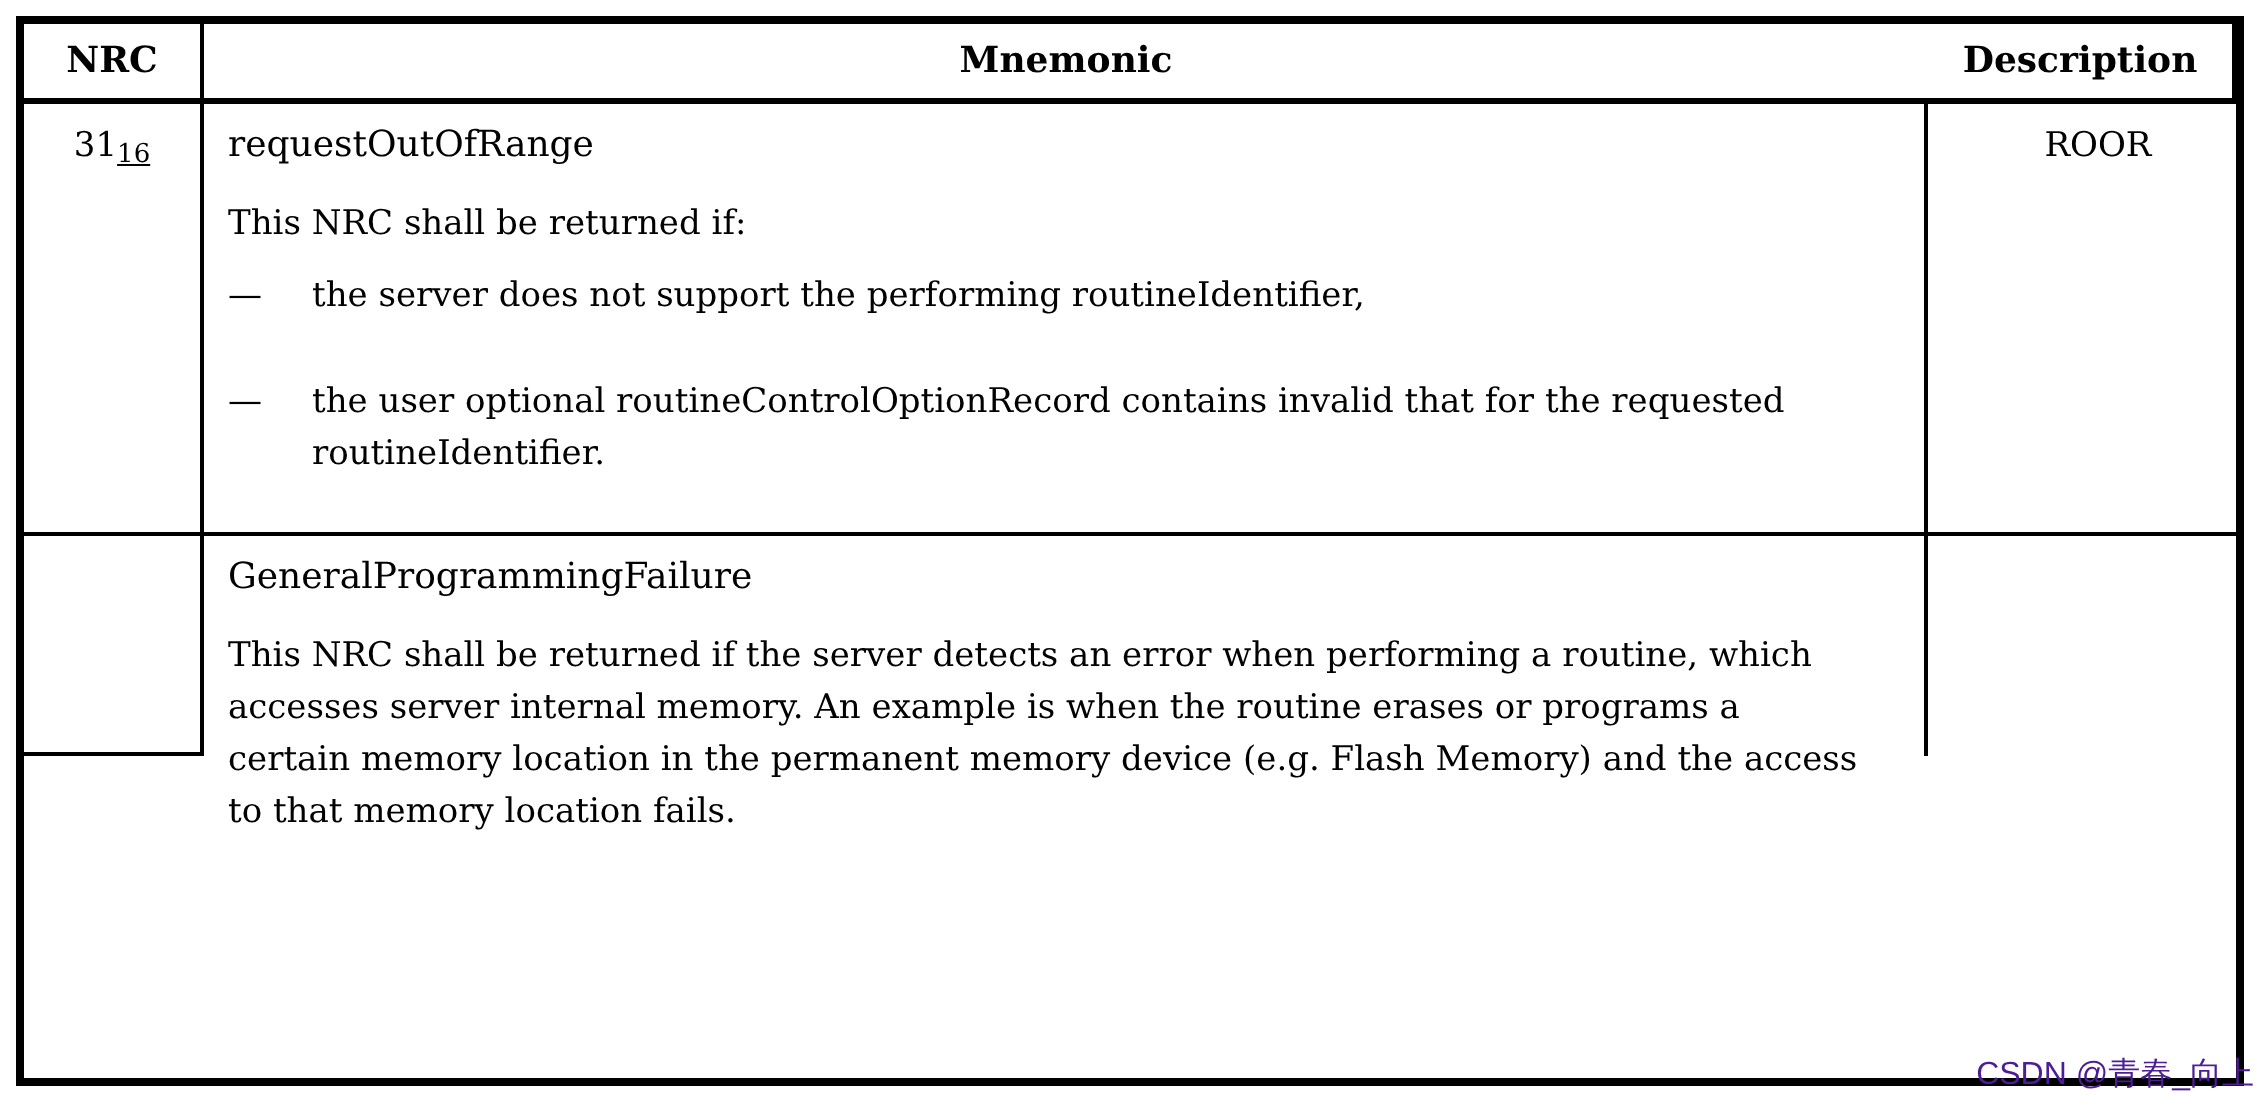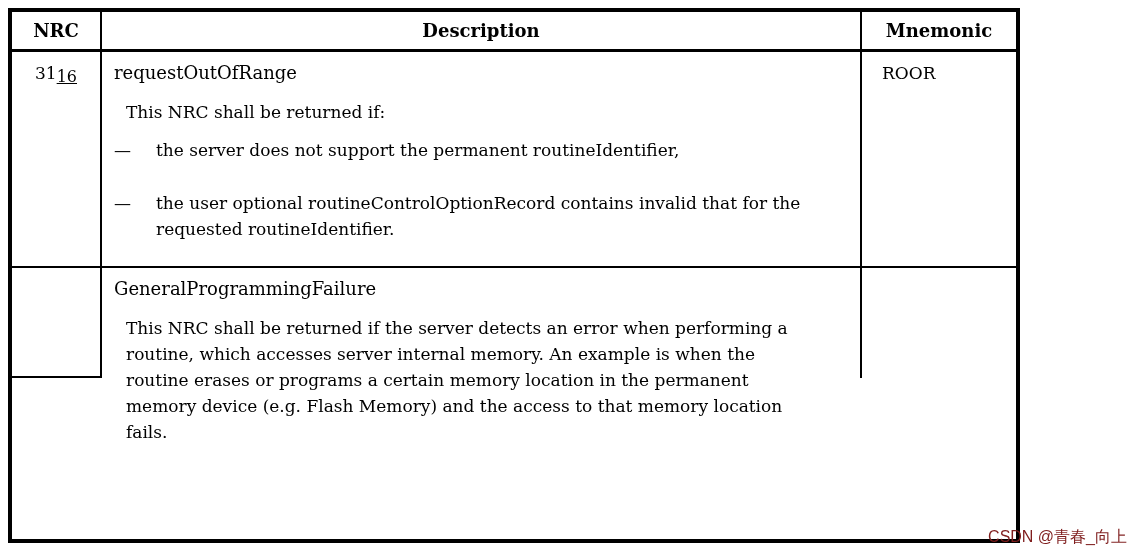--- a/index.html
+++ b/index.html
@@ -6,93 +6,93 @@
   html, body { width: 1130px; height: 550px; background: #ffffff; overflow: hidden; }
   body {
     font-family: "DejaVu Serif", "Liberation Serif", serif;
     color: #000000;
     position: relative;
   }
 
   .nrc-table {
     position: absolute;
     left: 8px; top: 8px;
-    width: 1012px; height: 535px;
+    width: 1114px; height: 535px;
     border: 4px solid #000000;
     display: grid;
     grid-template-columns: 90px 1fr 154px;
     grid-template-rows: 40px 216px 110px 1fr;
     background: #ffffff;
   }
 
   .cell { background: #ffffff; }
   .col-a, .col-b { border-right: 2px solid #000000; }
   .hdr { border-bottom: 3px solid #000000;
          display: flex; align-items: center; justify-content: center;
          font-weight: bold; font-size: 18px; }
   .r1, .r2 { border-bottom: 2px solid #000000; }
 
   .nrc-cell {
     padding-top: 11px;
     text-align: center;
     font-size: 17px;
   }
   .nrc-cell sub {
-    font-size: 16px;
+    font-size: 13px;
     vertical-align: -3px;
     line-height: 0;
     text-decoration: underline;
   }
 
   .desc-cell { padding: 9px 30px 8px 12px; font-size: 17px; }
   .cell-title { font-weight: normal; font-size: 18px; margin: 0 0 15px 0; line-height: 1.3; }
-  .cell-para  { line-height: 1.53; margin: 12px; }
+  .cell-para  { line-height: 1.53; margin: 0; }
   .bullets { margin-top: 10px; }
   .bullet { display: flex; line-height: 1.53; }
   .bullet + .bullet { margin-top: 27px; }
   .bullet .dash { flex: 0 0 42px; }
   .bullet .btext { flex: 1; }
 
-  .mn-cell { padding: 11px 4px 0 20px; font-size: 17px; }
+  .mn-cell { padding: 11px 4px 0 20px; font-size: 17px; text-align: center; }
 
   .watermark {
     position: absolute;
     right: 3px; bottom: 2px;
     font-family: "Liberation Sans", "DejaVu Sans", sans-serif;
     font-size: 16px;
-    color: #7f1d1d;
+    color: #4c1d95;
     z-index: 5;
     white-space: nowrap;
   }
 </style>
 </head>
 <body>
 
 <div class="nrc-table">
 
   <div class="cell hdr col-a">
     <span>NRC</span>
   </div>
+  <div class="cell hdr">
+    <span>Mnemonic</span>
+  </div>
   <div class="cell hdr col-b">
     <span>Description</span>
-  </div>
-  <div class="cell hdr">
-    <span>Mnemonic</span>
   </div>
 
   <div class="cell r1 col-a nrc-cell">
     <span>31</span><sub>16</sub>
   </div>
   <div class="cell r1 col-b desc-cell">
     <p class="cell-title">requestOutOfRange</p>
     <p class="cell-para">This NRC shall be returned if:</p>
     <div class="bullets">
       <div class="bullet">
         <span class="dash">—</span>
-        <span class="btext">the server does not support the permanent routineIdentifier,</span>
+        <span class="btext">the server does not support the performing routineIdentifier,</span>
       </div>
       <div class="bullet">
         <span class="dash">—</span>
         <span class="btext">the user optional routineControlOptionRecord contains invalid that for the requested routineIdentifier.</span>
       </div>
     </div>
   </div>
   <div class="cell r1 mn-cell">
     <span>ROOR</span>
   </div>

